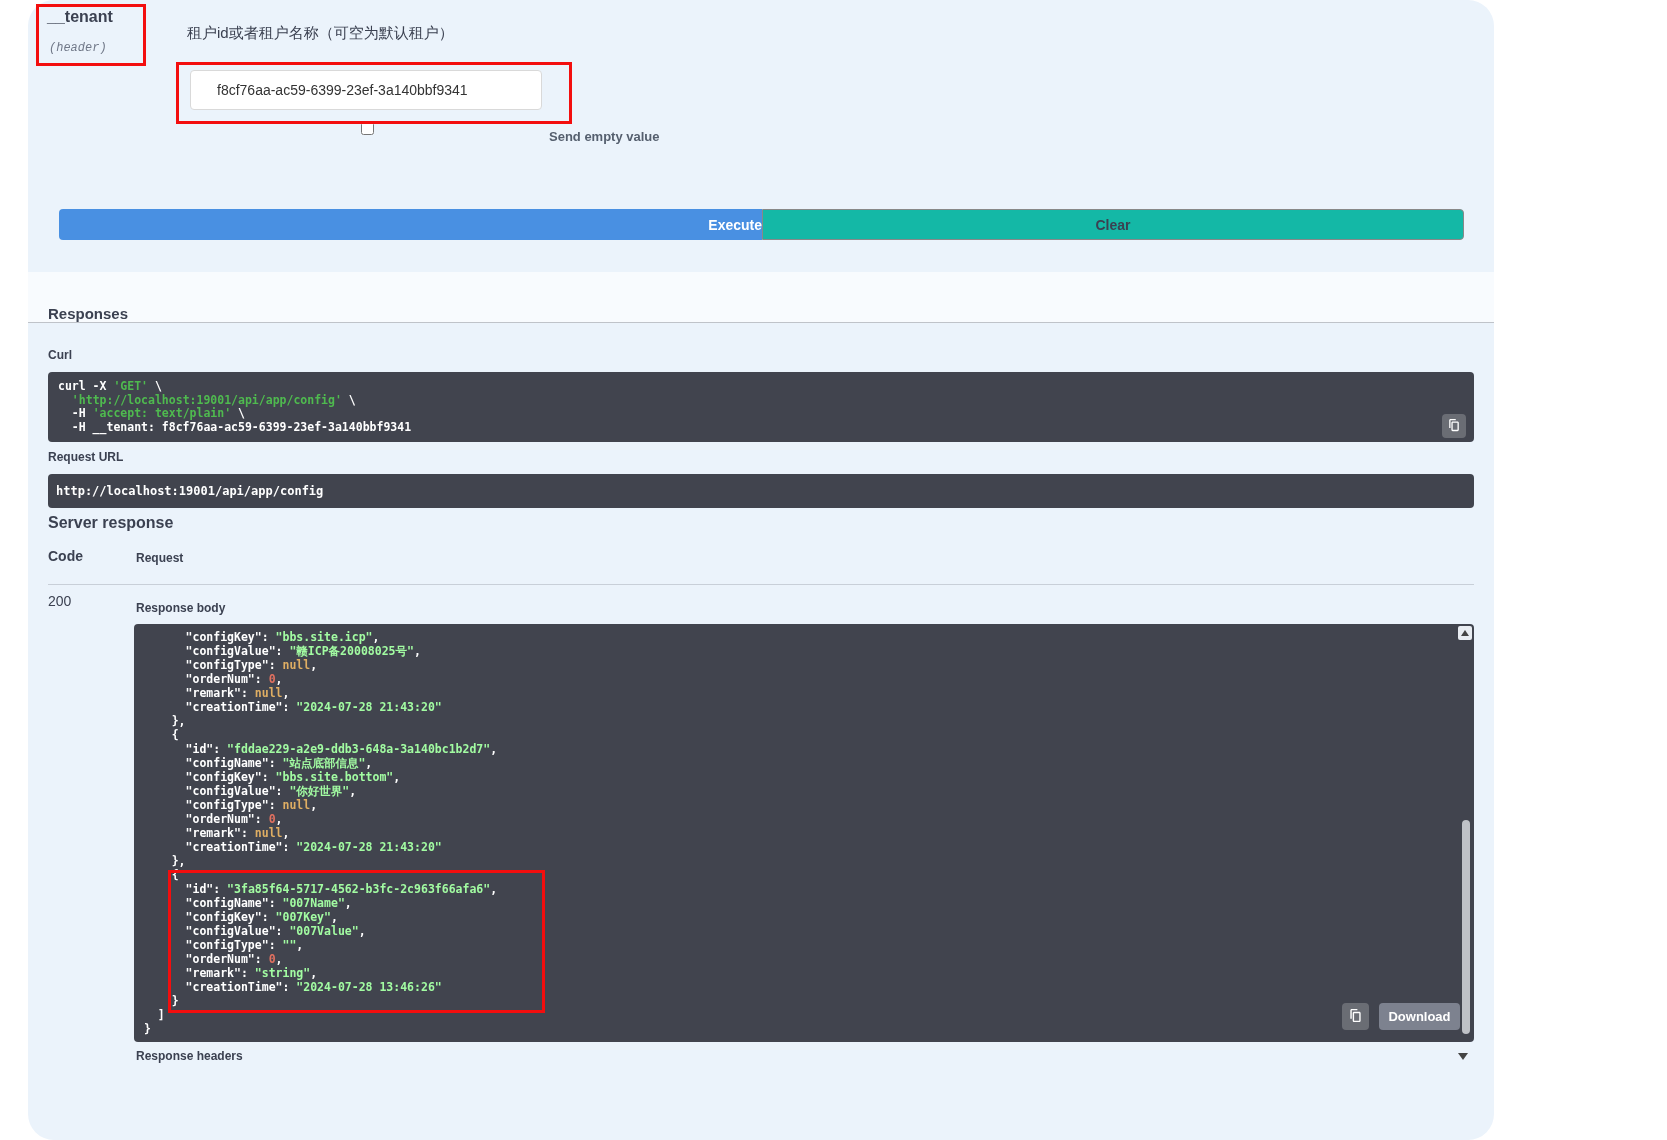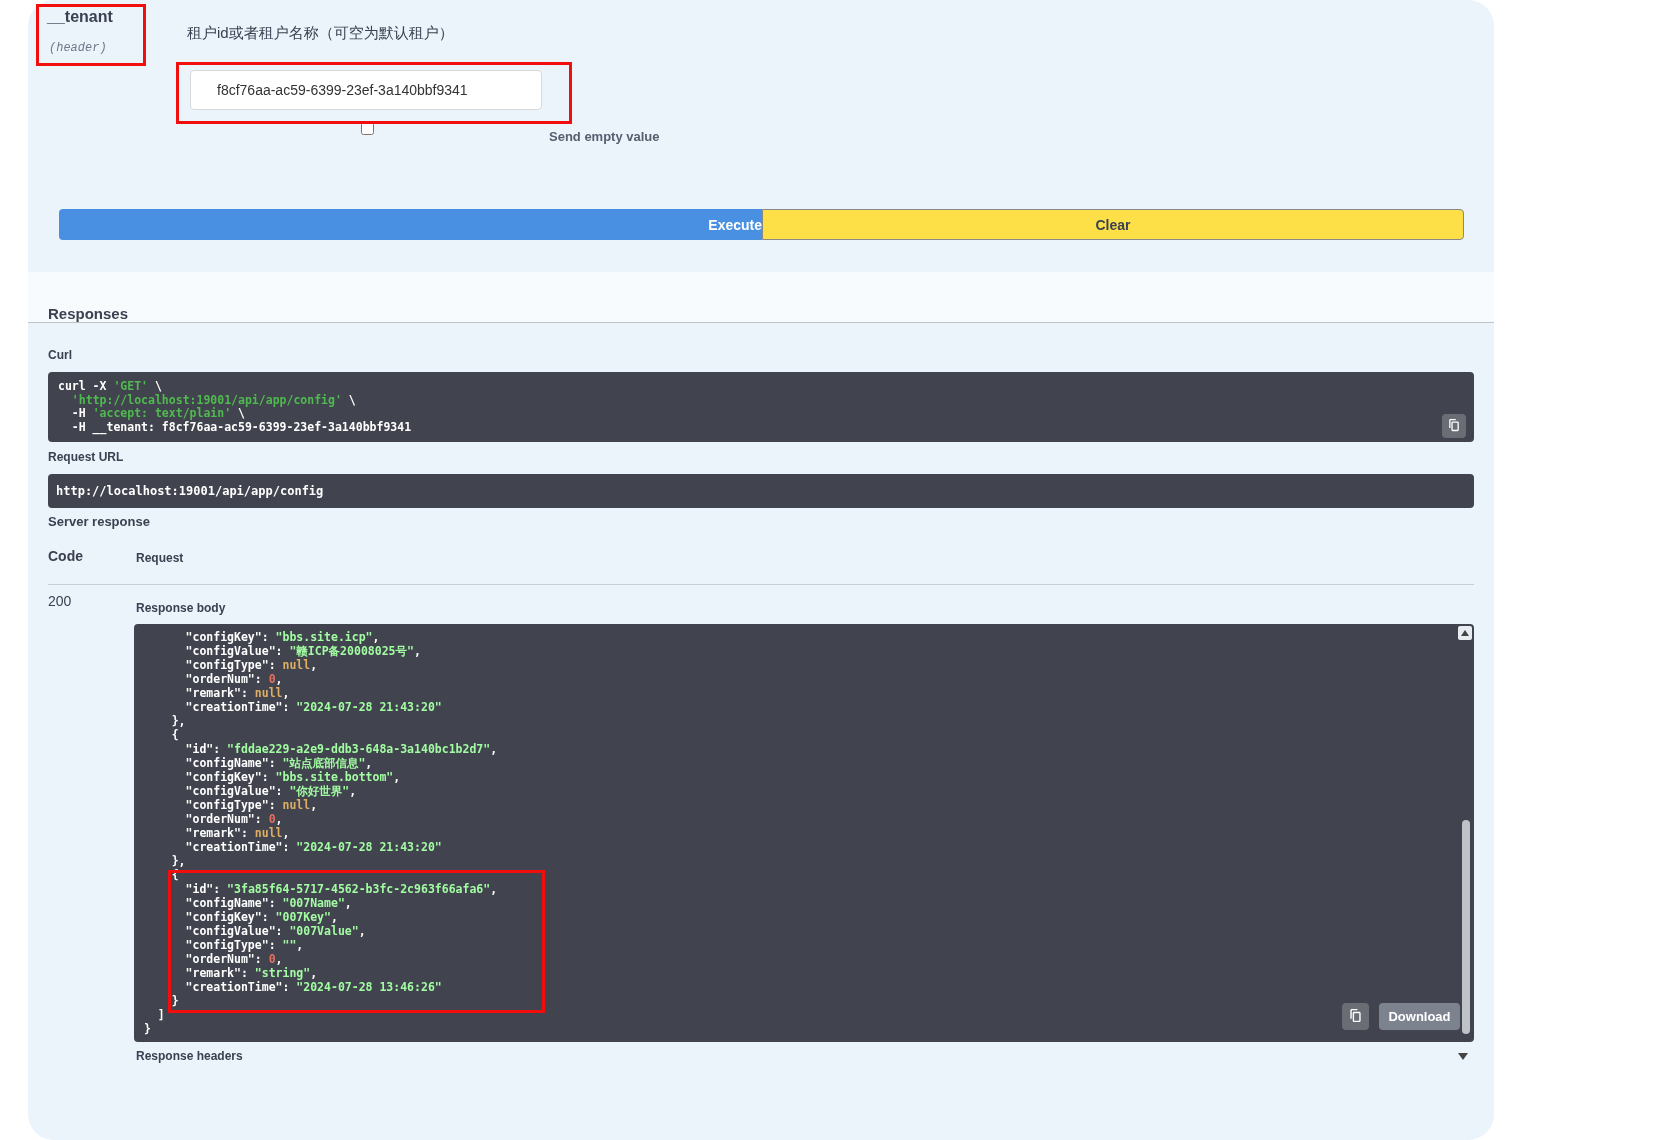--- a/index.html
+++ b/index.html
@@ -23,30 +23,30 @@
   .param-name{position:absolute;left:19px;top:8px;font-size:16px;font-weight:bold;color:var(--text);}
   .param-in{position:absolute;left:21px;top:41px;font-size:12px;font-style:italic;font-family:"Liberation Mono",monospace;color:#707888;}
   .param-desc{position:absolute;left:159px;top:24px;font-size:15px;color:var(--text);}
   .param-input{position:absolute;left:162px;top:70px;width:352px;height:40px;border:1px solid #d9d9d9;border-radius:4px;background:#fff;padding:0 26px;font-size:14px;font-family:"Liberation Sans",sans-serif;color:#333;}
   .empty-cb{position:absolute;left:333px;top:122px;width:13px;height:13px;}
   .empty-label{position:absolute;left:521px;top:121px;font-size:13px;font-weight:bold;color:#555f6e;margin-top:8px;}
 
   
   .btn-row{position:absolute;left:31px;top:209px;width:1405px;height:31px;display:flex;}
   .btn-execute{flex:0 0 703px;height:31px;background:var(--accent);color:#fff;border:none;border-radius:4px 0 0 4px;font-size:14px;font-weight:bold;font-family:"Liberation Sans",sans-serif;cursor:pointer;text-align:right;}
-  .btn-clear{flex:1;height:31px;background:#fde047;color:var(--text);border:1px solid #888;border-radius:0 4px 4px 0;font-size:14px;font-weight:bold;font-family:"Liberation Sans",sans-serif;cursor:pointer;}
+  .btn-clear{flex:1;height:31px;background:#14b8a6;color:var(--text);border:1px solid #888;border-radius:0 4px 4px 0;font-size:14px;font-weight:bold;font-family:"Liberation Sans",sans-serif;cursor:pointer;}
 
   
   .resp-header{position:absolute;left:0;top:272px;width:1466px;height:51px;background:rgba(255,255,255,.65);border-bottom:1px solid rgba(59,65,81,.3);display:flex;align-items:flex-end;padding-left:20px;}
   .resp-header span{font-size:15px;font-weight:bold;color:var(--text);}
 
   .sec-label{position:absolute;font-size:12px;font-weight:bold;color:var(--text);}
   .lbl-curl{left:20px;top:348px;}
   .lbl-requrl{left:20px;top:450px;}
-  .lbl-server{left:20px;top:514px;font-size:13px;}
+  .lbl-server{left:20px;top:514px;font-size:16px;}
   .lbl-respbody{left:108px;top:601px;}
   .lbl-respheaders{left:108px;top:1049px;}
 
   .codeblock{position:absolute;background:var(--code-bg);border-radius:4px;color:#fff;}
   .codeblock pre{font-family:"DejaVu Sans Mono","Liberation Mono",monospace;font-weight:600;color:#fff;white-space:pre;}
   .curl-block{left:20px;top:372px;width:1426px;height:70px;padding:8px 10px;}
   .curl-block pre{font-size:11.5px;line-height:13.5px;}
   .requrl-block{left:20px;top:474px;width:1426px;height:34px;padding:9px 8px;}
   .requrl-block pre{font-size:12px;line-height:16px;}
 

